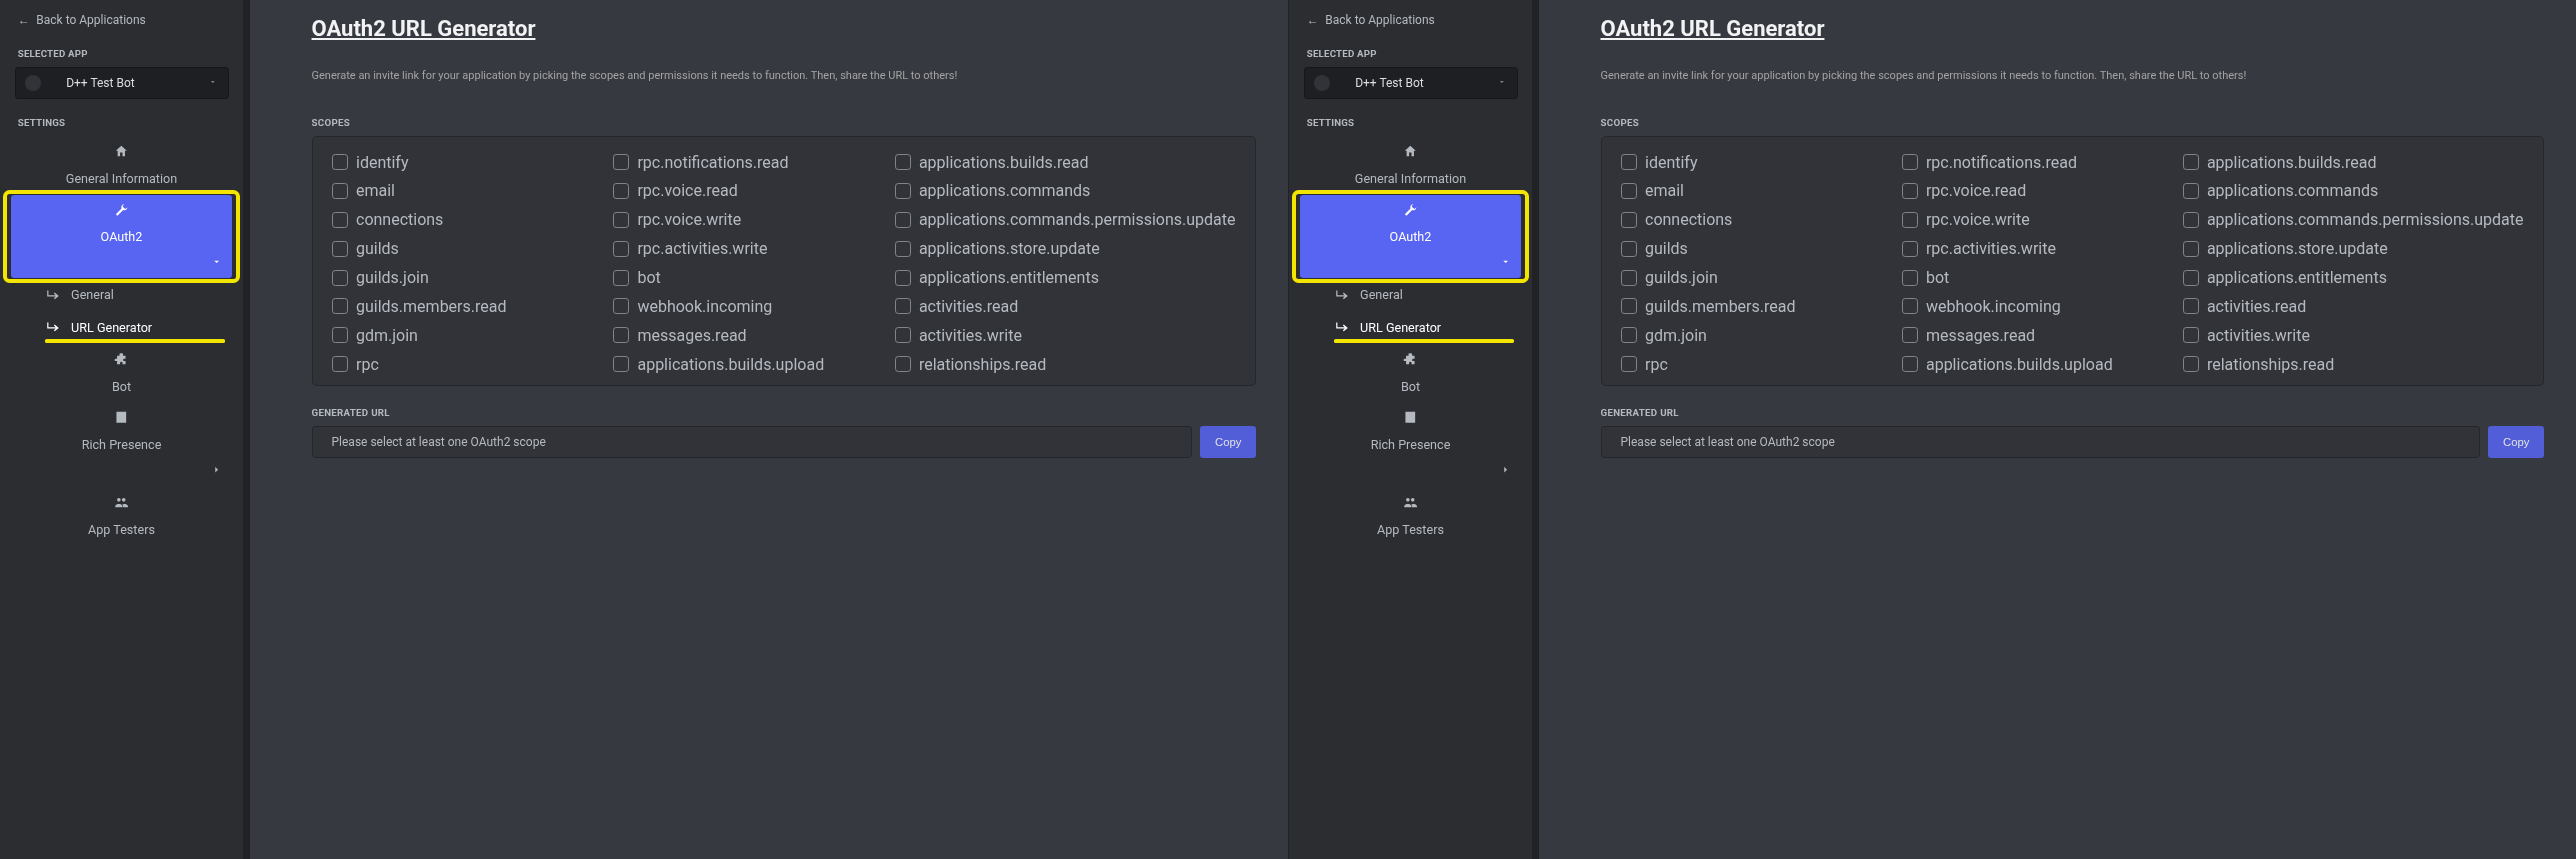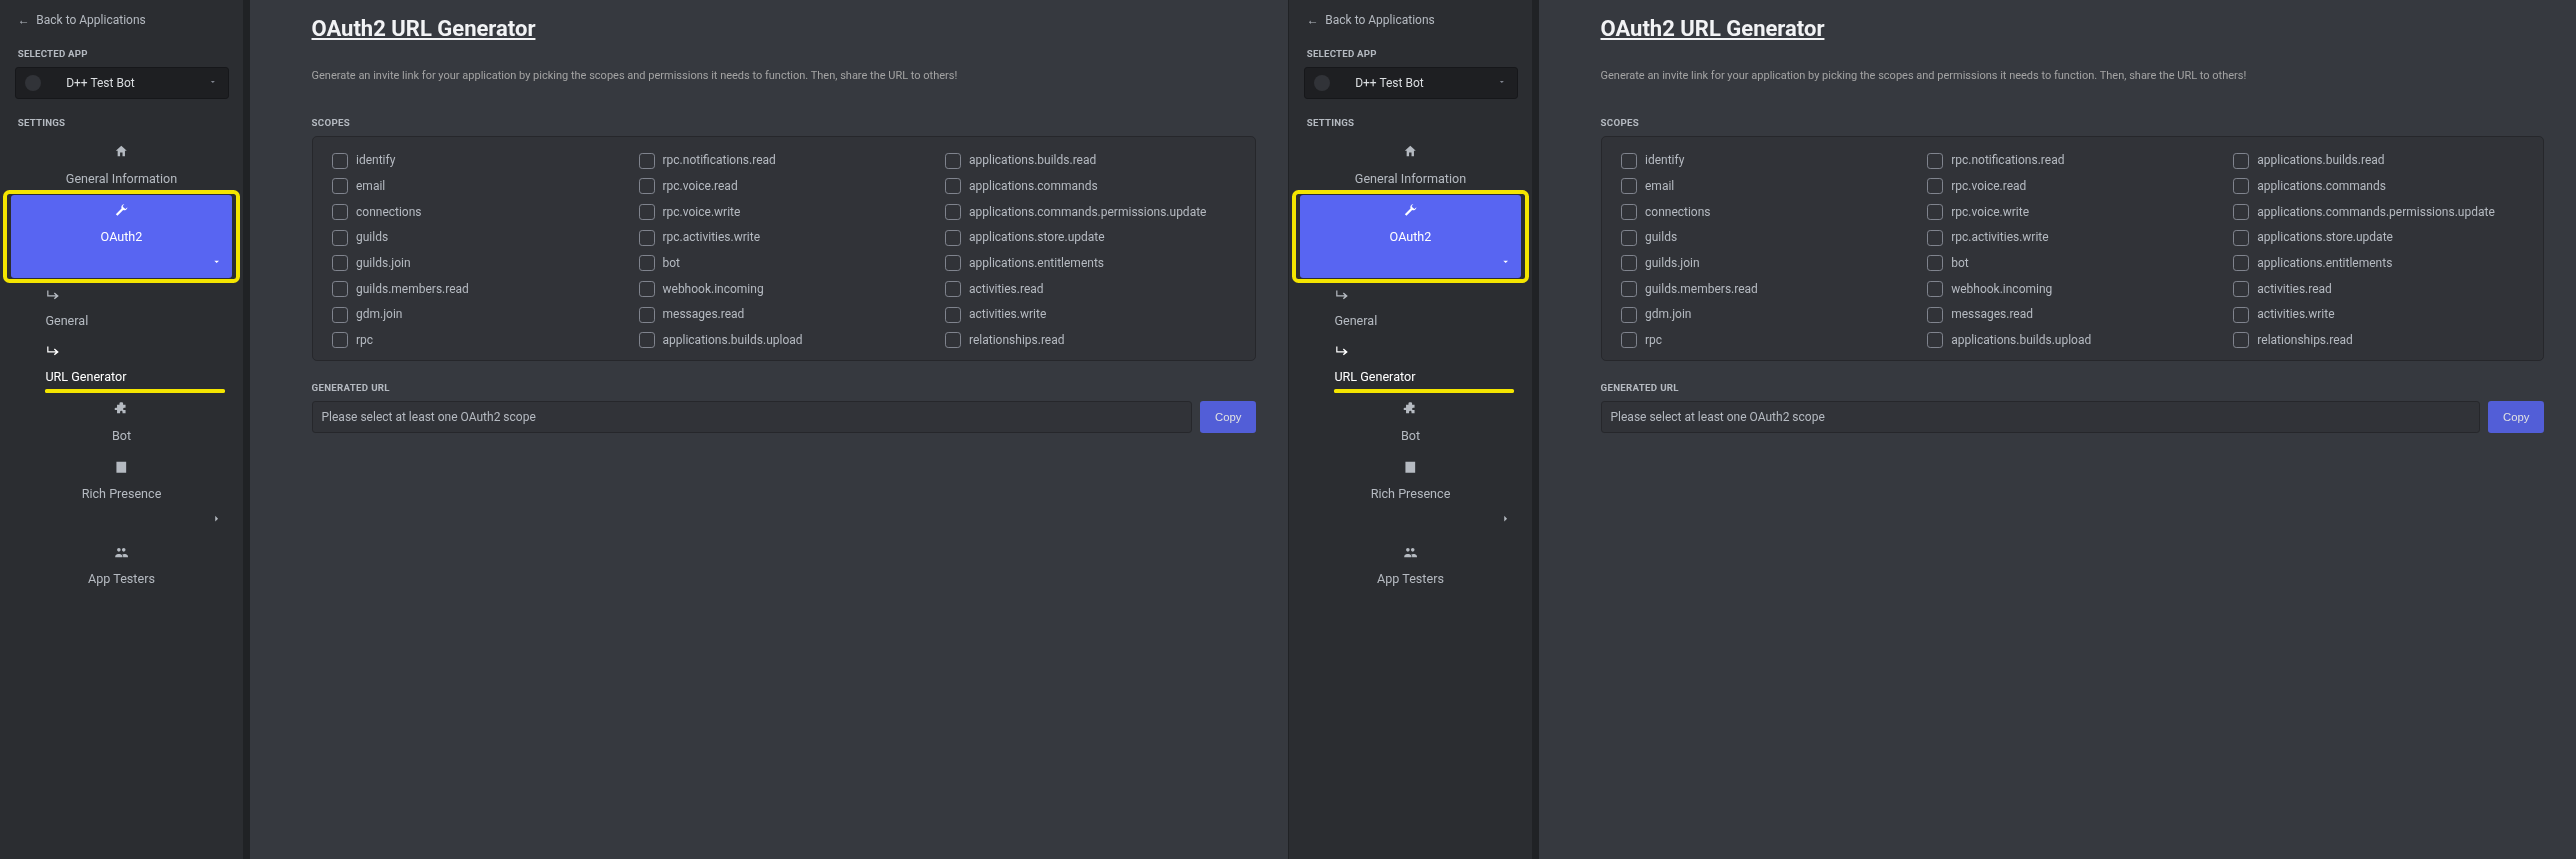--- a/index.html
+++ b/index.html
@@ -95,27 +95,26 @@
     .sb-item.active {
       background: #5865f2;
       color: #fff;
       justify-content: space-between;
     }
     .sb-item.active .chev { color: #fff; }
     .sb-sub {
       margin: 0 4.9px;
       padding: 7.3px 9.7px 7.3px 34px;
       display: flex;
-      align-items: flex-start;
+      align-items: center;
       gap: 9.7px;
       border-radius: 3.2px;
       color: #b5bac1;
       font-size: 12.6px;
       cursor: pointer;
-      flex-direction: column;
     }
     .sb-sub.selected { color: #fff; }
     .sb-icon {
       width: 16px; height: 16px;
       display: inline-flex;
       align-items: center;
       justify-content: center;
       flex-shrink: 0;
     }
     .sb-icon svg { width: 14.6px; height: 14.6px; fill: currentColor; }
@@ -177,21 +176,21 @@
       display: grid;
       grid-template-columns: repeat(3, 1fr);
       column-gap: 16px;
       row-gap: 9.7px;
       margin-bottom: 21px;
     }
     .scope {
       display: flex;
       align-items: center;
       gap: 8px;
-      font-size: 12px;
+      font-size: 16px;
       color: #b5bac1;
       cursor: pointer;
       line-height: 1.2;
     }
     .cb {
       width: 16px; height: 16px;
       border: 0.8px solid #80848e;
       border-radius: 3.2px;
       background: transparent;
       flex-shrink: 0;
@@ -199,21 +198,21 @@
     .url-row {
       display: flex;
       gap: 8px;
       align-items: stretch;
     }
     .url-field {
       flex: 1;
       background: #313338;
       border: 0.8px solid #26272b;
       border-radius: 3.2px;
-      padding: 8px 9px;
+      padding: 8px 19px;
       color: #b5bac1;
       font-size: 12px;
       display: flex;
       align-items: center;
     }
     .copy-btn {
       background: #5865f2;
       color: #fff;
       border: none;
       border-radius: 3.2px;

